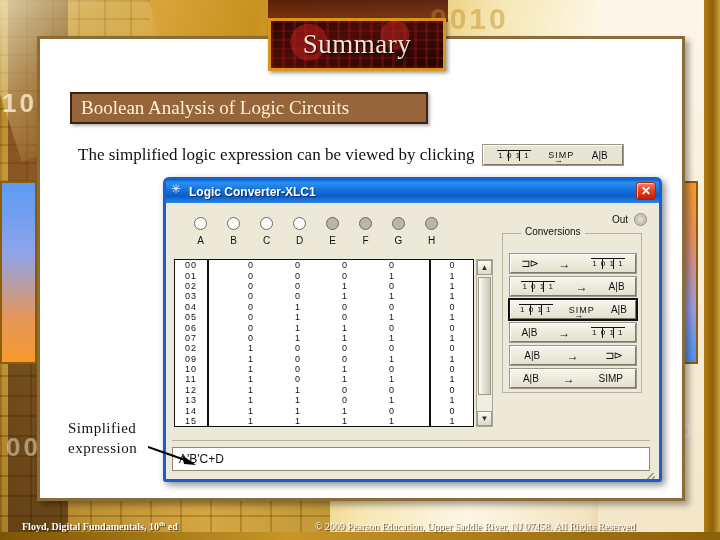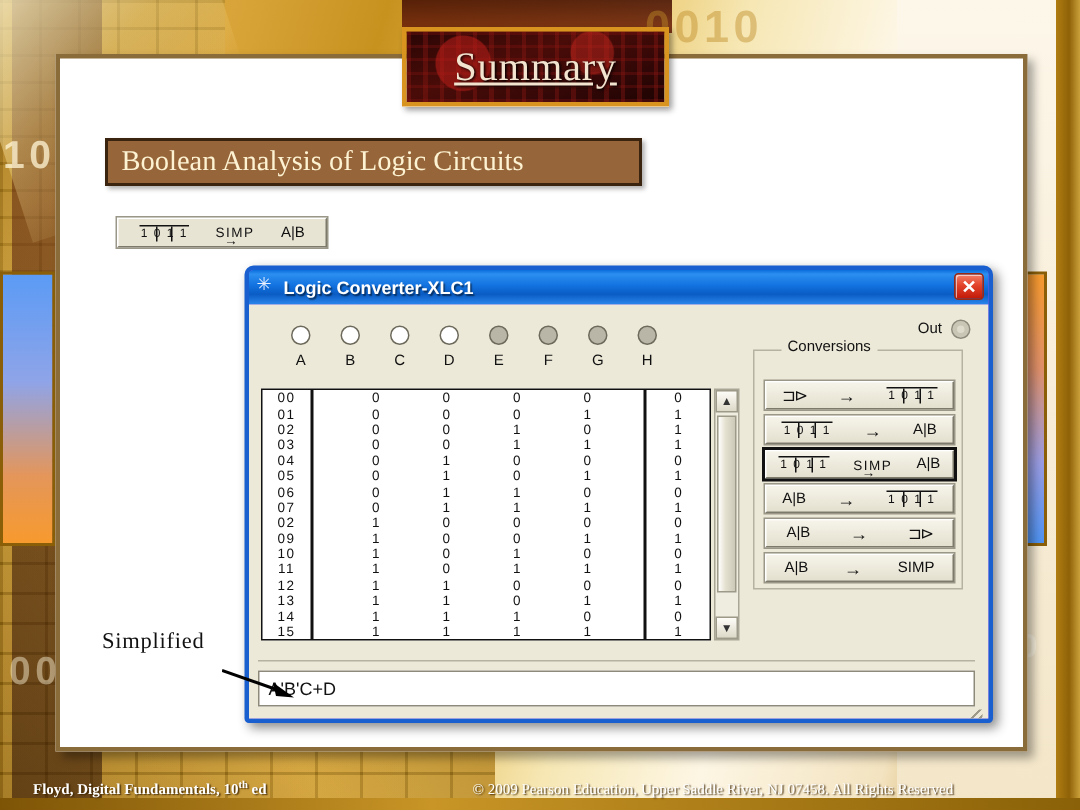--- a/index.html
+++ b/index.html
@@ -94,21 +94,21 @@
       radial-gradient(circle at 22% 45%, rgba(190,30,25,.55) 0 18px, rgba(0,0,0,0) 19px),
       radial-gradient(circle at 72% 30%, rgba(200,40,30,.45) 0 14px, rgba(0,0,0,0) 15px),
       repeating-linear-gradient(90deg, rgba(150,25,20,.35) 0 3px, rgba(0,0,0,0) 3px 11px),
       repeating-linear-gradient(0deg, rgba(140,20,18,.30) 0 2px, rgba(0,0,0,0) 2px 9px),
       linear-gradient(160deg,#2a0605 0%,#4a0c08 40%,#350807 70%,#1d0403 100%);
     display:flex; align-items:center; justify-content:center;
     box-shadow:2px 2px 4px rgba(0,0,0,.4);
   }
   #summary-banner .txt{
     font-family:"Liberation Serif", serif; font-size:27px; color:#f2e4cf;
-    text-shadow:1px 1px 2px #000; letter-spacing:.5px;text-decoration:underline;
+    text-shadow:1px 1px 2px #000; letter-spacing:.5px;
   }
 
   
   #subtitle-box{
     position:absolute; left:70px; top:92px; width:358px; height:32px;
     background:#96663a; border:2px solid #3a2410;
     display:flex; align-items:center; padding-left:9px;
     box-shadow:2px 2px 3px rgba(0,0,0,.3);
   }
   #subtitle-box .txt{ font-size:19px; color:#fdf2d2; }
@@ -318,20 +318,21 @@
 
 <div id="summary-banner">
   <span class="txt">Summary</span>
 </div>
 
 <div id="subtitle-box">
   <span class="txt">Boolean Analysis of Logic Circuits</span>
 </div>
 
 <div id="body-line">
+  <span class="txt">The simplified logic expression can be viewed by clicking</span>
   <span class="simp-btn" id="inline-simp">
     <span class="tt-glyph">1 0 1 1</span>
     <span class="simp-word">
       <span>SIMP</span><span class="ar">→</span>
     </span>
     <span class="ab-glyph">A|B</span>
   </span>
 </div>
 
 <div id="lc-window">
@@ -545,20 +546,21 @@
       </div>
 
     <div id="expr-sep"></div>
     <div id="expr-field">A'B'C+D</div>
     <div id="lc-grip"></div>
   </div>
 </div>
 
 <div id="callout">
   <div class="l">Simplified</div>
+  <div class="l">expression</div>
 </div>
 <svg id="callout-arrow" viewBox="0 0 50 24">
   <line x1="0" y1="4" x2="40" y2="18" stroke="#000" stroke-width="2"></line>
   <polygon points="48,22 34,12 36,21" fill="#000"></polygon>
 </svg>
 
 <div id="footer">
   <div id="footer-left">
     <span>Floyd, Digital Fundamentals, 10</span><sup>th</sup><span> ed</span>
   </div>

